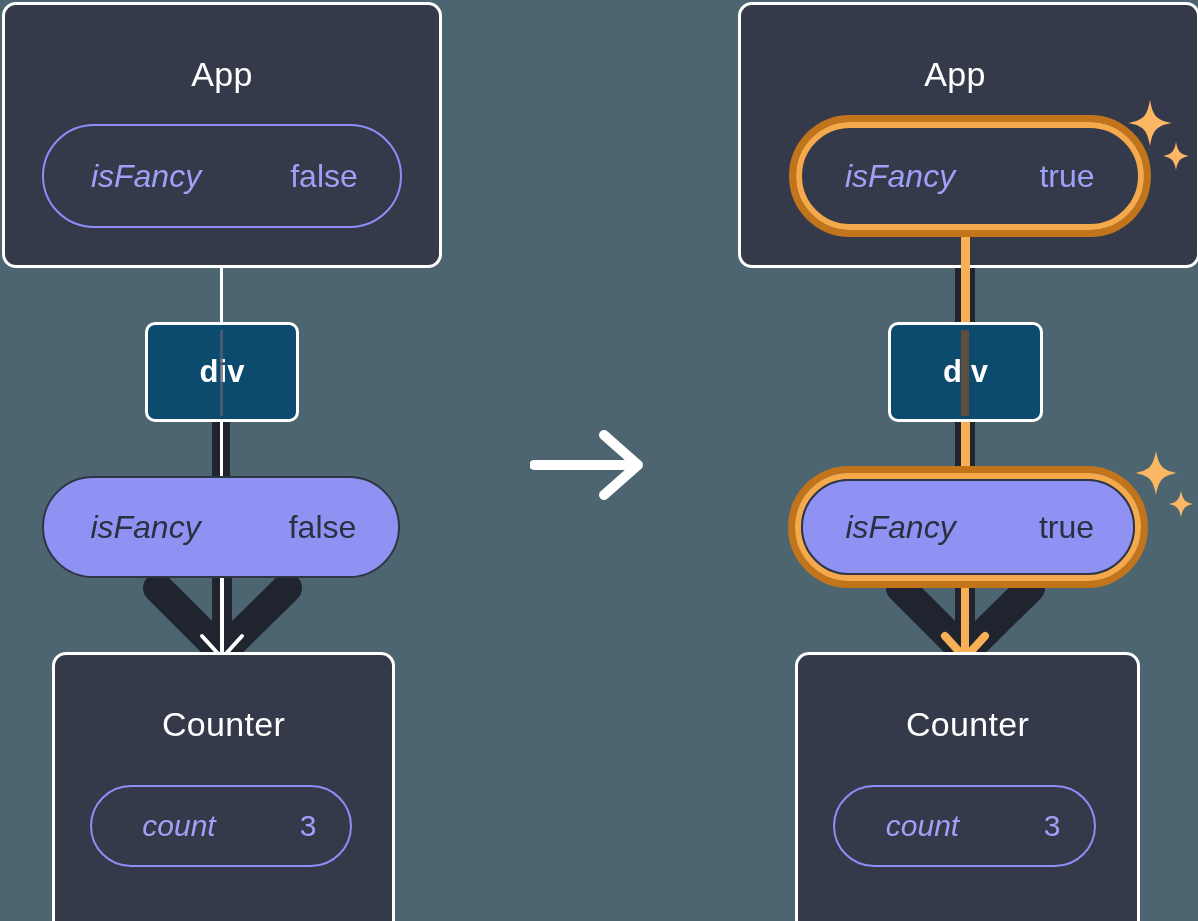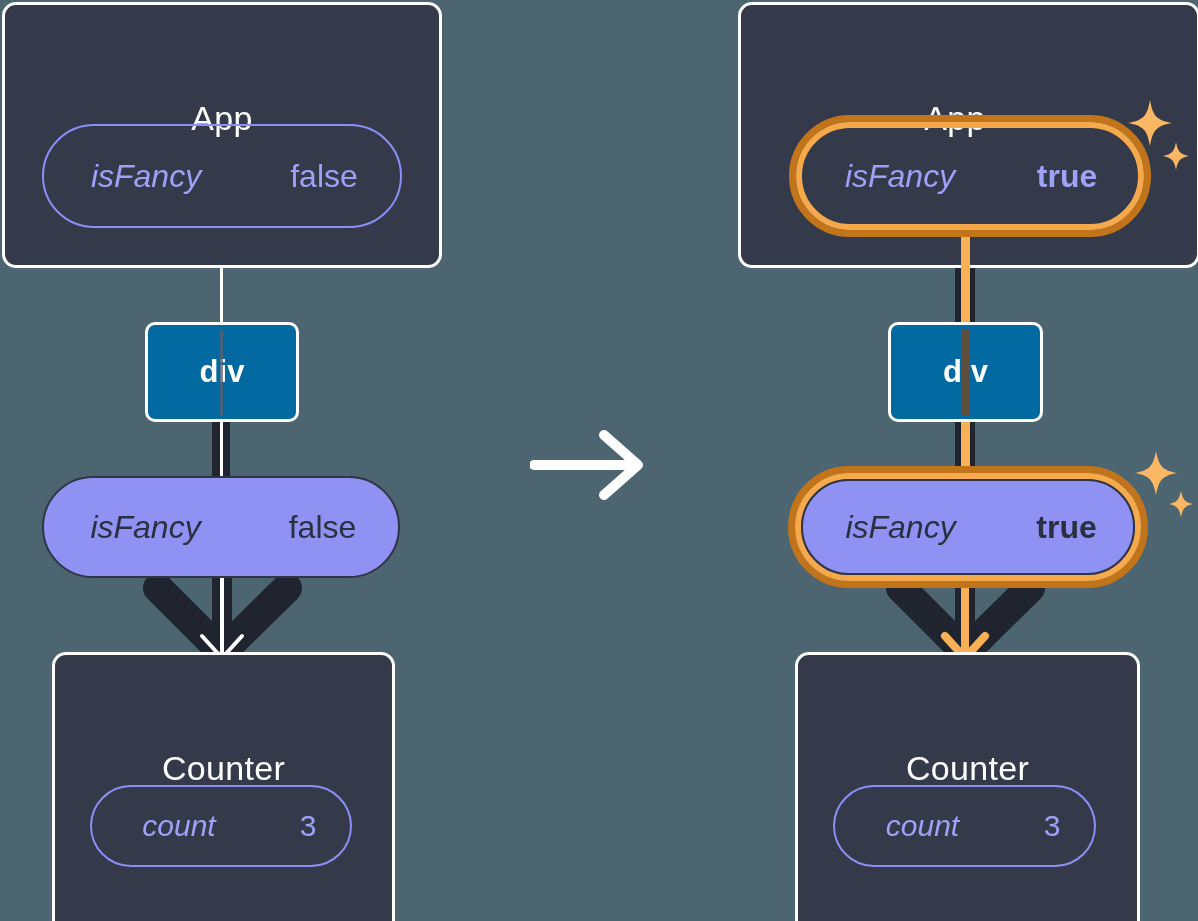--- a/index.html
+++ b/index.html
@@ -22,25 +22,24 @@
     box-sizing:border-box;
     z-index:5;
   }
   .box-title{
     position:absolute;
     left:0;right:0;
     text-align:center;
     color:#ffffff;
     font-size:34px;
     letter-spacing:.3px;
-    margin-top:44px;
   }
   .div-box{
     position:absolute;
-    background:#0369a1;
+    background:#0c4a6e;
     border:3px solid #ffffff;
     border-radius:10px;
     box-sizing:border-box;
     display:flex;align-items:center;justify-content:center;
     color:#ffffff;font-size:31px;font-weight:700;
     z-index:7;
   }
 
   
   .pill{
@@ -63,21 +62,21 @@
     display:flex;align-items:center;justify-content:center;
     flex:0 0 auto;
     white-space:nowrap;
   }
   .pill .cell.key{justify-content:center;font-style:italic;}
   .pill .cell.val{justify-content:center;}
   .pill-outline .divider{width:2px;background:#8c8ff5;}
   .pill-solid  .divider{width:2px;background:#2f3545;}
   .pill-outline .cell{color:#9fa0f7;}
   .pill-solid  .cell{color:#2b3040;}
-  .cell.bold{font-weight:700;}
+  .cell.bold{font-weight:400;}
 
   
   .ring{
     position:absolute;
     border-radius:999px;
     border:7px solid #c2741b;
     box-sizing:border-box;
     z-index:8;
   }
   .ring-inner{

